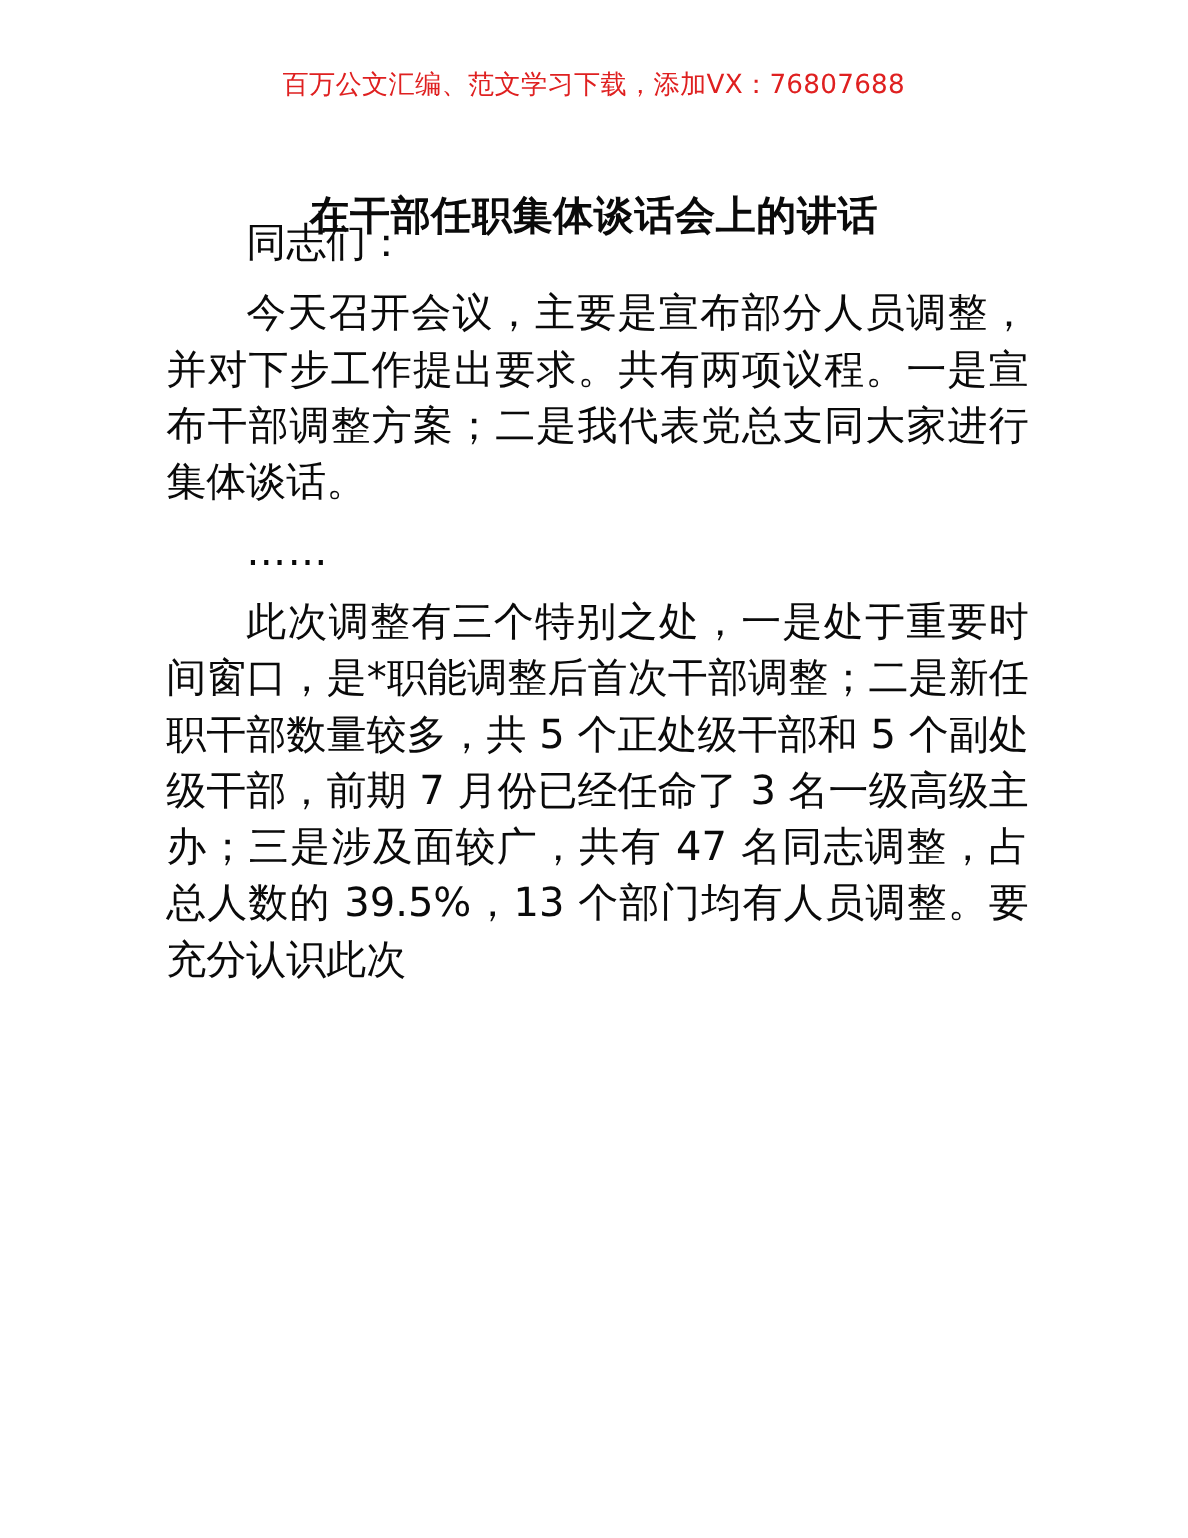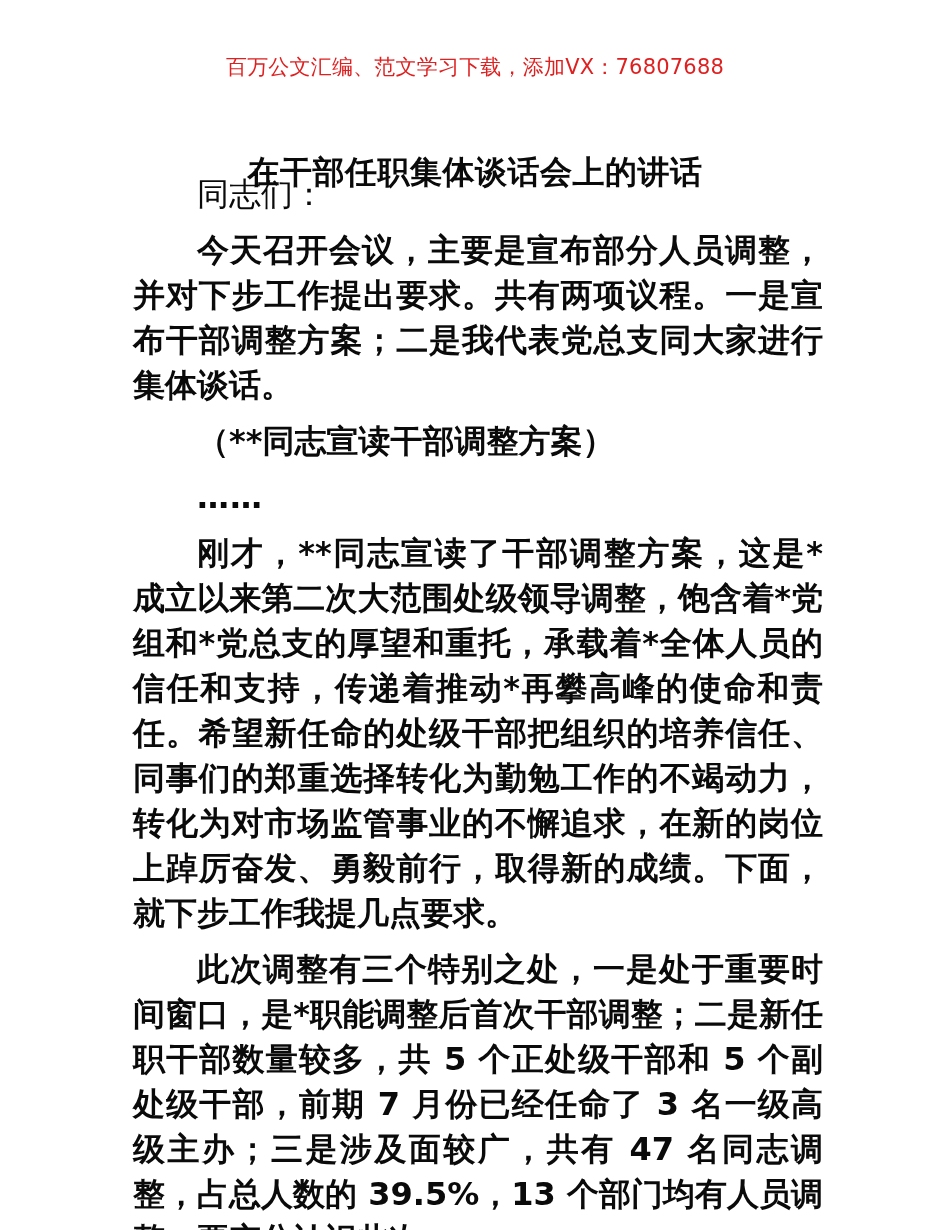--- a/index.html
+++ b/index.html
@@ -68,21 +68,20 @@
     text-align: justify;
     text-justify: inter-ideograph;
     text-indent: 2em;
     color: #0a0a0a;
     letter-spacing: 0px;
     word-break: break-all;
   }
 
   .para + .para {
     margin-top: 11px;
-    font-weight: bold;
   }
 
   .para.ellipsis-line {
     letter-spacing: 1px;
   }
 
   .para.heading-num {
     text-indent: 2em;
   }
 </style>
@@ -95,24 +94,22 @@
 
   <h1 class="doc-title">在干部任职集体谈话会上的讲话</h1>
 
   <div class="doc-body">
 
     <p class="para">同志们：</p>
 
     <p class="para">今天召开会议，主要是宣布部分人员调整，并对下步工作提出要求。共有两项议程。一是宣布干部调整方案；二是我代表党总支同大家进行集体谈话。</p>
 
 
-    <p class="para">（**同志宣读干部调整方案）</p>
 
     <p class="para ellipsis-line">……</p>
 
-    <p class="para">刚才，**同志宣读了干部调整方案，这是*成立以来第二次大范围处级领导调整，饱含着*党组和*党总支的厚望和重托，承载着*全体人员的信任和支持，传递着推动*再攀高峰的使命和责任。希望新任命的处级干部把组织的培养信任、同事们的郑重选择转化为勤勉工作的不竭动力，转化为对市场监管事业的不懈追求，在新的岗位上踔厉奋发、勇毅前行，取得新的成绩。下面，就下步工作我提几点要求。</p>
 
 
     <p class="para">此次调整有三个特别之处，一是处于重要时间窗口，是*职能调整后首次干部调整；二是新任职干部数量较多，共 5 个正处级干部和 5 个副处级干部，前期 7 月份已经任命了 3 名一级高级主办；三是涉及面较广，共有 47 名同志调整，占总人数的 39.5%，13 个部门均有人员调整。要充分认识此次</p>
 
   </div>
 
 </div>
 
 </body></html>

